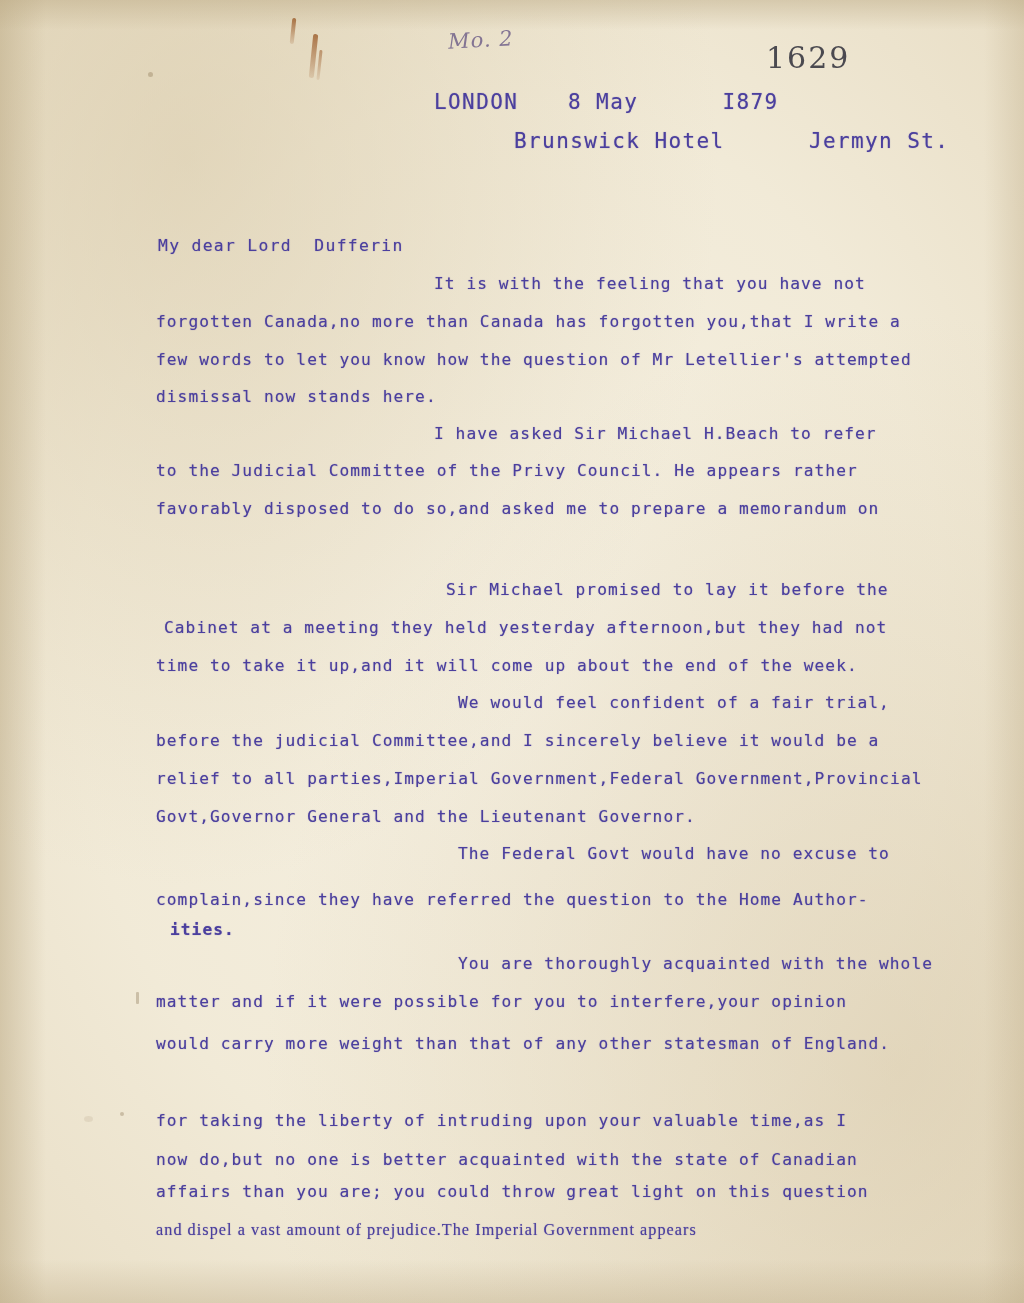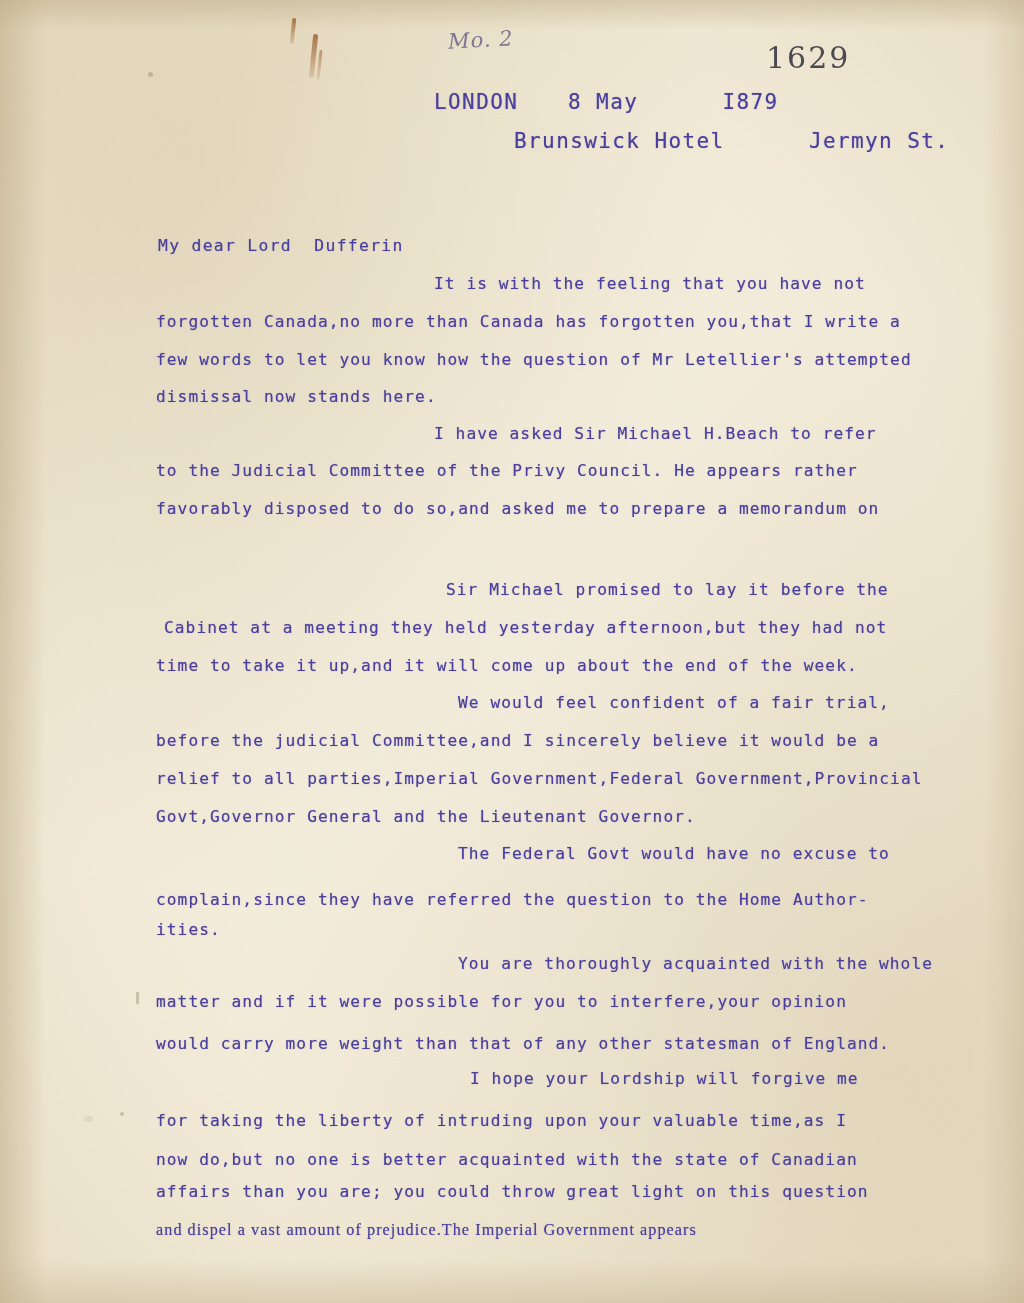--- a/index.html
+++ b/index.html
@@ -135,25 +135,24 @@
   <div class="ink body-line" style="left:156px; top:620px;margin-left:8px;">Cabinet at a meeting they held yesterday afternoon,but they had not</div>
   <div class="ink body-line" style="left:156px; top:658px;">time to take it up,and it will come up about the end of the week.</div>
 
   <div class="ink body-line" style="left:458px; top:695px;">We would feel confident of a fair trial,</div>
   <div class="ink body-line" style="left:156px; top:733px;">before the judicial Committee,and I sincerely believe it would be a</div>
   <div class="ink body-line" style="left:156px; top:771px;">relief to all parties,Imperial Government,Federal Government,Provincial</div>
   <div class="ink body-line" style="left:156px; top:809px;">Govt,Governor General and the Lieutenant Governor.</div>
 
   <div class="ink body-line" style="left:458px; top:846px;">The Federal Govt would have no excuse to</div>
   <div class="ink body-line" style="left:156px; top:884px;margin-top:8px;">complain,since they have referred the question to the Home Author-</div>
-  <div class="ink body-line" style="left:156px; top:922px;">ities.</div>
+  <div class="ink body-line" style="left:170px; top:922px;font-weight:bold;">ities.</div>
 
   <div class="ink body-line" style="left:458px; top:956px;">You are thoroughly acquainted with the whole</div>
   <div class="ink body-line" style="left:156px; top:994px;">matter and if it were possible for you to interfere,your opinion</div>
   <div class="ink body-line" style="left:156px; top:1036px;">would carry more weight than that of any other statesman of England.</div>
 
-  <div class="ink body-line" style="left:470px; top:1071px;">I hope your Lordship will forgive me</div>
   <div class="ink body-line" style="left:156px; top:1113px;">for taking the liberty of intruding upon your valuable time,as I</div>
   <div class="ink body-line" style="left:156px; top:1152px;">now do,but no one is better acquainted with the state of Canadian</div>
   <div class="ink body-line" style="left:156px; top:1184px;">affairs than you are; you could throw great light on this question</div>
   <div class="ink body-line" style="left:156px; top:1222px;font-family:Liberation Serif, serif;">and dispel a vast amount of prejudice.The Imperial Government appears</div>
 
 </div>
 
 </body></html>

